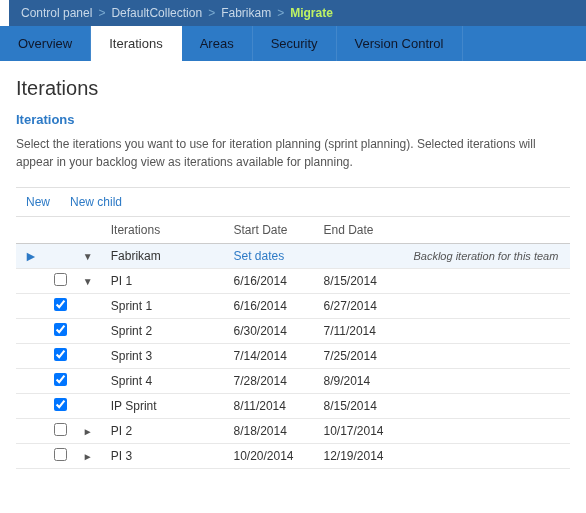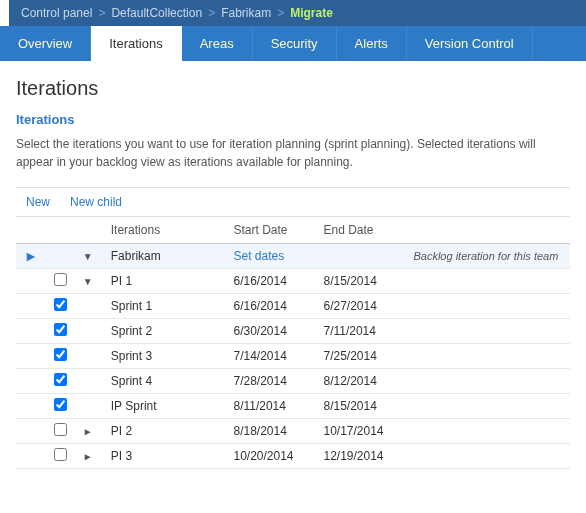--- a/index.html
+++ b/index.html
@@ -21,21 +21,21 @@
     .breadcrumb .sep { color: #7aaad0; }
 
     
     .tabs {
       background: #2d7ac6;
       display: flex;
       align-items: stretch;
     }
     .tab {
       padding: 10px 18px;
-      color: #fef9c3;
+      color: #0f172a;
       cursor: pointer;
       font-size: 13px;
       border-right: 1px solid rgba(255,255,255,0.1);
       white-space: nowrap;
     }
     .tab.active {
       background: #fff;
       color: #333;
       font-weight: 500;
     }
@@ -157,21 +157,20 @@
   <span>Fabrikam</span>
   <span class="sep">&gt;</span>
   <span class="current">Migrate</span>
 </div>
 
 <div class="tabs">
   <div class="tab">Overview</div>
   <div class="tab active">Iterations</div>
   <div class="tab">Areas</div>
   <div class="tab">Security</div>
-  <div class="tab">Alerts</div>
   <div class="tab">Version Control</div>
 </div>
 
 <div class="content">
   <h1 class="page-title">Iterations</h1>
   <div class="section-title">Iterations</div>
   <p class="description">Select the iterations you want to use for iteration planning (sprint planning). Selected iterations will appear in your backlog view as iterations available for planning.</p>
 
   <div class="toolbar">
     <button class="toolbar-btn">New</button>
@@ -273,21 +272,21 @@
       <tr>
         <td class="col-arrow"></td>
         <td class="col-check">
           <input type="checkbox" checked="" style="">
         </td>
         <td class="col-expand"></td>
         <td class="col-name indent-2">
           <span>Sprint 4</span>
         </td>
         <td class="col-start">7/28/2014</td>
-        <td class="col-end">8/12/2014</td>
+        <td class="col-end">8/9/2014</td>
         <td class="col-backlog"></td>
       </tr>
 
       <tr>
         <td class="col-arrow"></td>
         <td class="col-check">
           <input type="checkbox" checked="" style="">
         </td>
         <td class="col-expand"></td>
         <td class="col-name indent-2">

